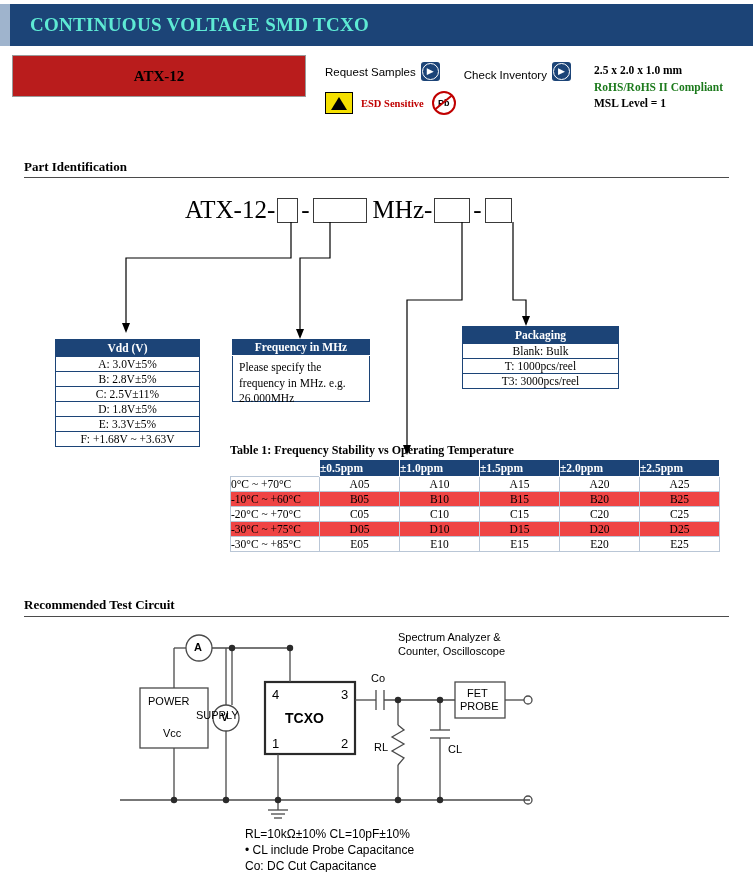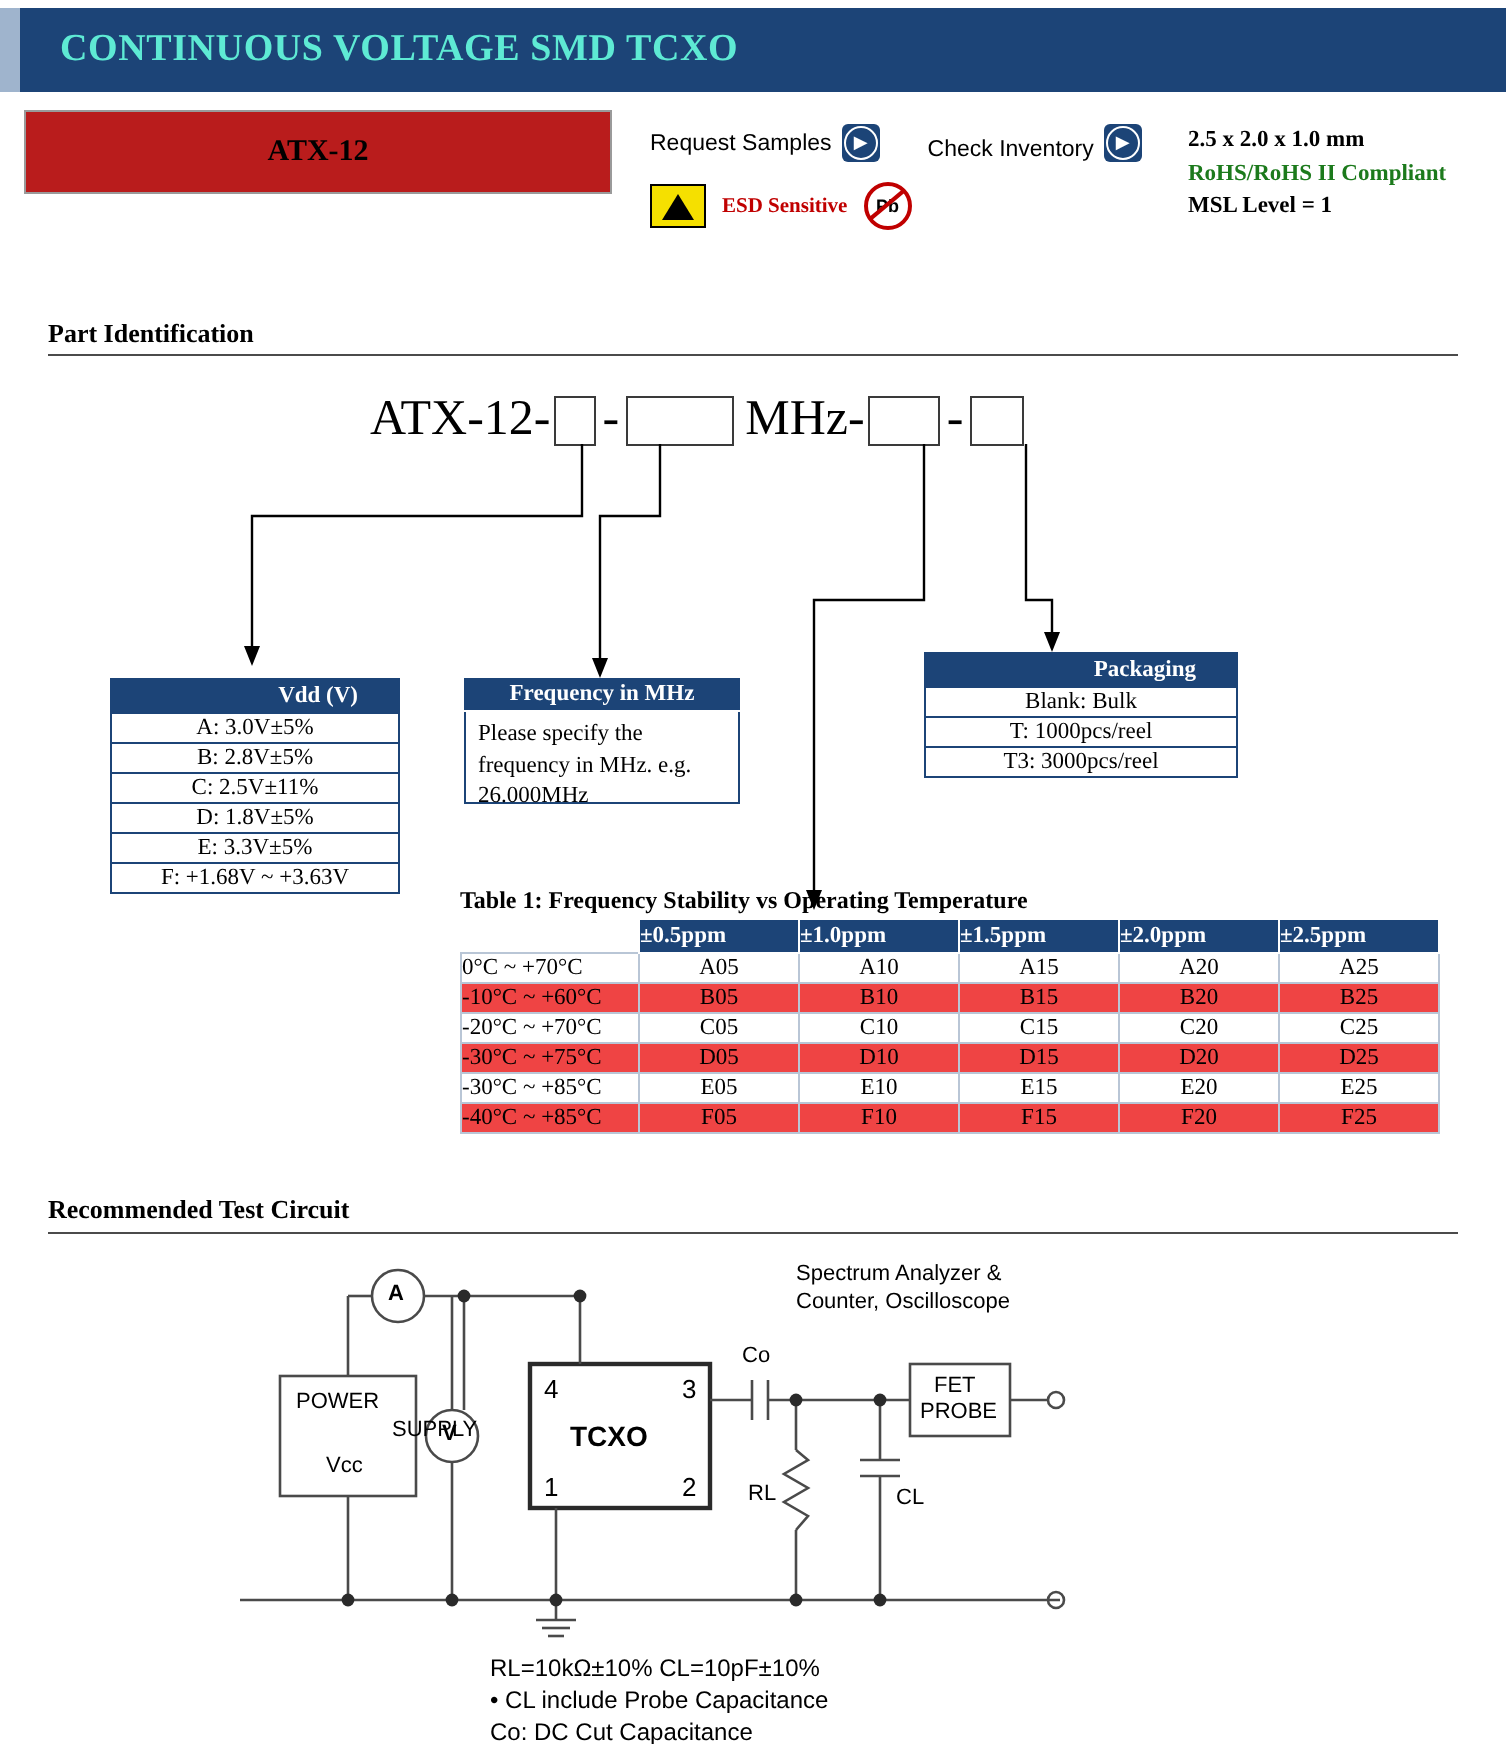--- a/index.html
+++ b/index.html
@@ -196,22 +196,22 @@
     position: absolute;
     border-collapse: collapse;
     font-size: 11.5px;
     font-family: "Liberation Serif", serif;
   }
   .mini-table th {
     background: #1c4477;
     color: #fff;
     font-weight: bold;
     border: 1px solid #1c4477;
-    padding: 2px 20px;
-    text-align: right;
+    padding: 2px 4px;
+    text-align: center;
     font-size: 11.5px;
   }
   .mini-table td {
     border: 1px solid #1c4477;
     padding: 1px 4px;
     text-align: center;
   }
 
   .freq-note {
     position: absolute;
@@ -467,28 +467,20 @@
         <td>D25</td>
       </tr>
       <tr>
         <td class="rowhdr">-30°C ~ +85°C</td>
         <td>E05</td>
         <td>E10</td>
         <td>E15</td>
         <td>E20</td>
         <td>E25</td>
       </tr>
-      <tr class="alt">
-        <td class="rowhdr">-40°C ~ +85°C</td>
-        <td>F05</td>
-        <td>F10</td>
-        <td>F15</td>
-        <td>F20</td>
-        <td>F25</td>
-      </tr>
     </tbody>
   </table>
 
   <div class="section-title" style="left:24px; top:597px;">Recommended Test Circuit</div>
   <div class="section-rule" style="left:24px; top:616px; width:705px;"></div>
 
   <div class="circuit-wrap">
     <svg width="753" height="262">
       <g stroke="#4a4a4a" stroke-width="1.3" fill="none">
 

